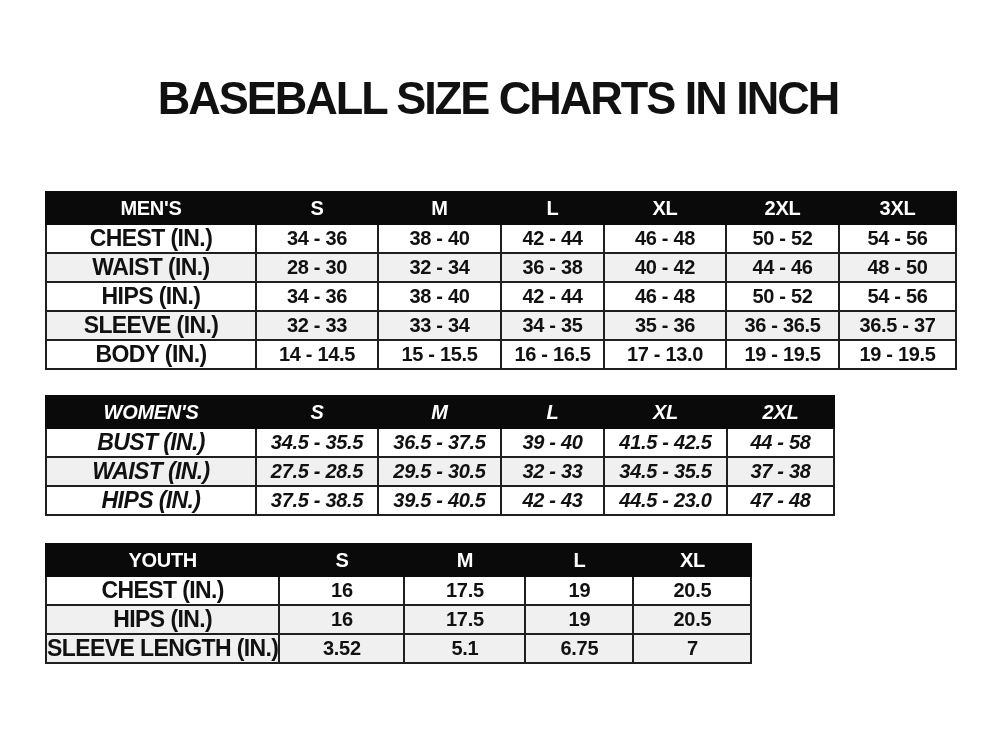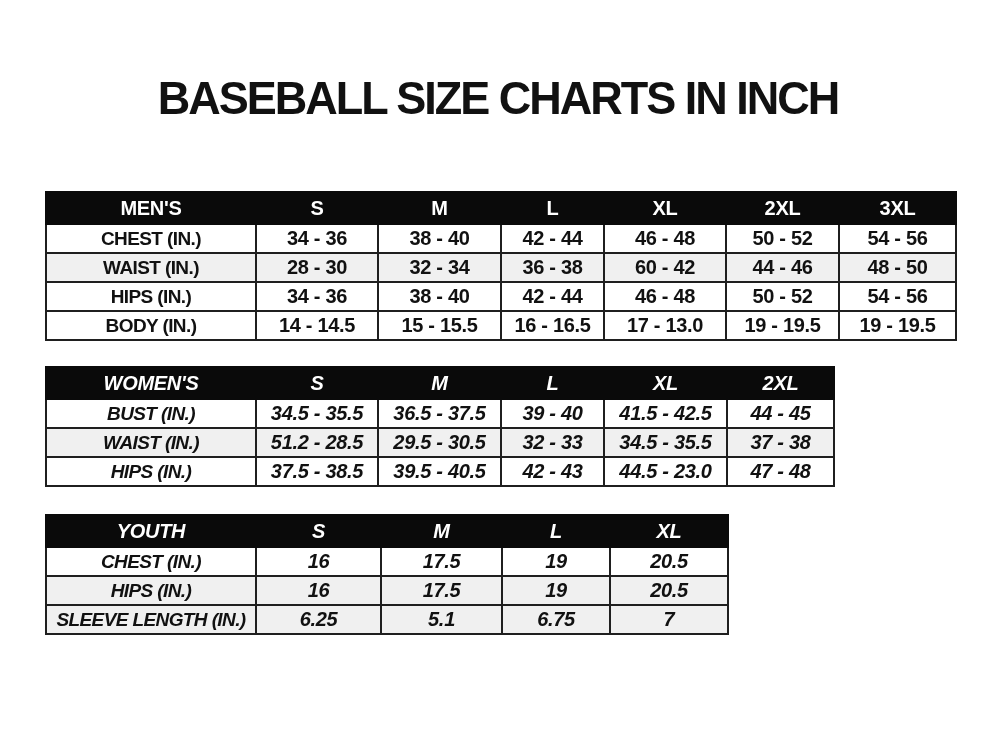--- a/index.html
+++ b/index.html
@@ -56,29 +56,29 @@
     text-align: center;
     vertical-align: middle;
     border: 2px solid var(--border, #1f1f1f);
     background: #ffffff;
     letter-spacing: -0.3px;
     padding: 0;
     white-space: nowrap;
     overflow: hidden;
   }
   table.size-table td.row-label {
-    font-size: 19px;
+    font-size: 23px;
     letter-spacing: -0.6px;
   }
   table.size-table tr.alt td {
     background: var(--alt-row-bg, #f0f0f0);
   }
   #mens-table   { margin-top: 74px; padding-left: 19px; }
   #womens-table { margin-top: 25px; font-style: italic; }
-  #youth-table  { margin-top: 27px; font-style: italic; }
+  #youth-table  { margin-top: 27px; }
 </style>
 </head>
 <body>
 
 <div class="page">
   <h1 class="title">BASEBALL SIZE CHARTS IN INCH</h1>
 
   <div class="tables">
     <table id="mens-table" class="size-table">
         <colgroup>
@@ -109,32 +109,41 @@
             <td>42 - 44</td>
             <td>46 - 48</td>
             <td>50 - 52</td>
             <td>54 - 56</td>
           </tr>
           <tr class="alt">
             <td class="row-label">WAIST (IN.)</td>
             <td>28 - 30</td>
             <td>32 - 34</td>
             <td>36 - 38</td>
-            <td>60 - 42</td>
+            <td>40 - 42</td>
             <td>44 - 46</td>
             <td>48 - 50</td>
           </tr>
           <tr>
             <td class="row-label">HIPS (IN.)</td>
             <td>34 - 36</td>
             <td>38 - 40</td>
             <td>42 - 44</td>
             <td>46 - 48</td>
             <td>50 - 52</td>
             <td>54 - 56</td>
+          </tr>
+          <tr class="alt">
+            <td class="row-label">SLEEVE (IN.)</td>
+            <td>32 - 33</td>
+            <td>33 - 34</td>
+            <td>34 - 35</td>
+            <td>35 - 36</td>
+            <td>36 - 36.5</td>
+            <td>36.5 - 37</td>
           </tr>
           <tr>
             <td class="row-label">BODY (IN.)</td>
             <td>14 - 14.5</td>
             <td>15 - 15.5</td>
             <td>16 - 16.5</td>
             <td>17 - 13.0</td>
             <td>19 - 19.5</td>
             <td>19 - 19.5</td>
           </tr>
@@ -160,25 +169,25 @@
             <th>2XL</th>
           </tr>
         </thead>
         <tbody>
           <tr>
             <td class="row-label">BUST (IN.)</td>
             <td>34.5 - 35.5</td>
             <td>36.5 - 37.5</td>
             <td>39 - 40</td>
             <td>41.5 - 42.5</td>
-            <td>44 - 45</td>
+            <td>44 - 58</td>
           </tr>
           <tr class="alt">
             <td class="row-label">WAIST (IN.)</td>
-            <td>51.2 - 28.5</td>
+            <td>27.5 - 28.5</td>
             <td>29.5 - 30.5</td>
             <td>32 - 33</td>
             <td>34.5 - 35.5</td>
             <td>37 - 38</td>
           </tr>
           <tr>
             <td class="row-label">HIPS (IN.)</td>
             <td>37.5 - 38.5</td>
             <td>39.5 - 40.5</td>
             <td>42 - 43</td>
@@ -215,21 +224,21 @@
           </tr>
           <tr class="alt">
             <td class="row-label">HIPS (IN.)</td>
             <td>16</td>
             <td>17.5</td>
             <td>19</td>
             <td>20.5</td>
           </tr>
           <tr class="alt">
             <td class="row-label">SLEEVE LENGTH (IN.)</td>
-            <td>6.25</td>
+            <td>3.52</td>
             <td>5.1</td>
             <td>6.75</td>
             <td>7</td>
           </tr>
         </tbody>
       </table>
   </div>
 </div>
 
 </body></html>

